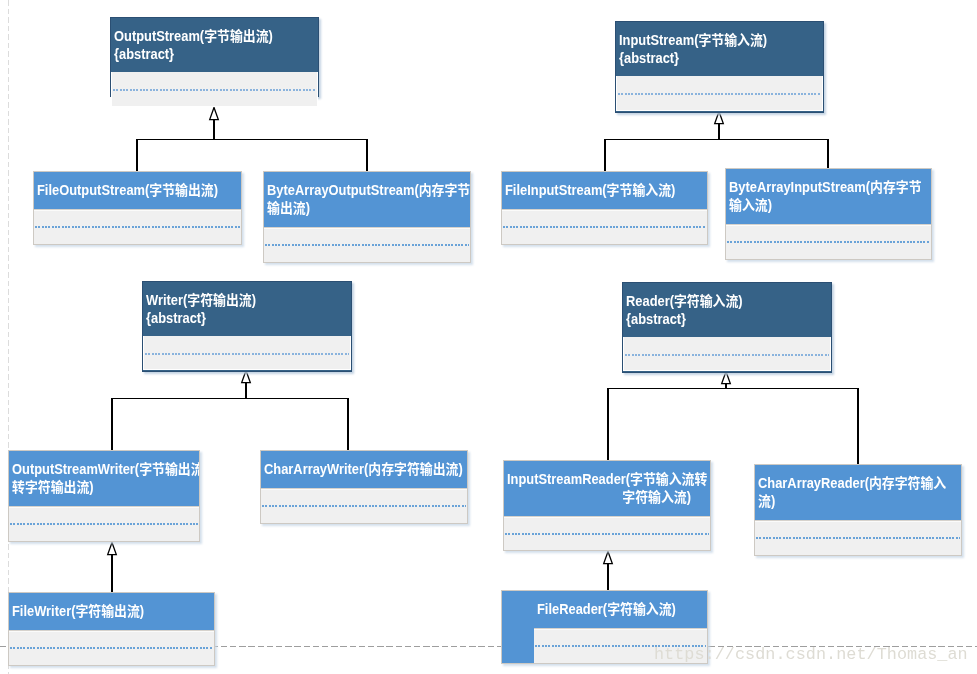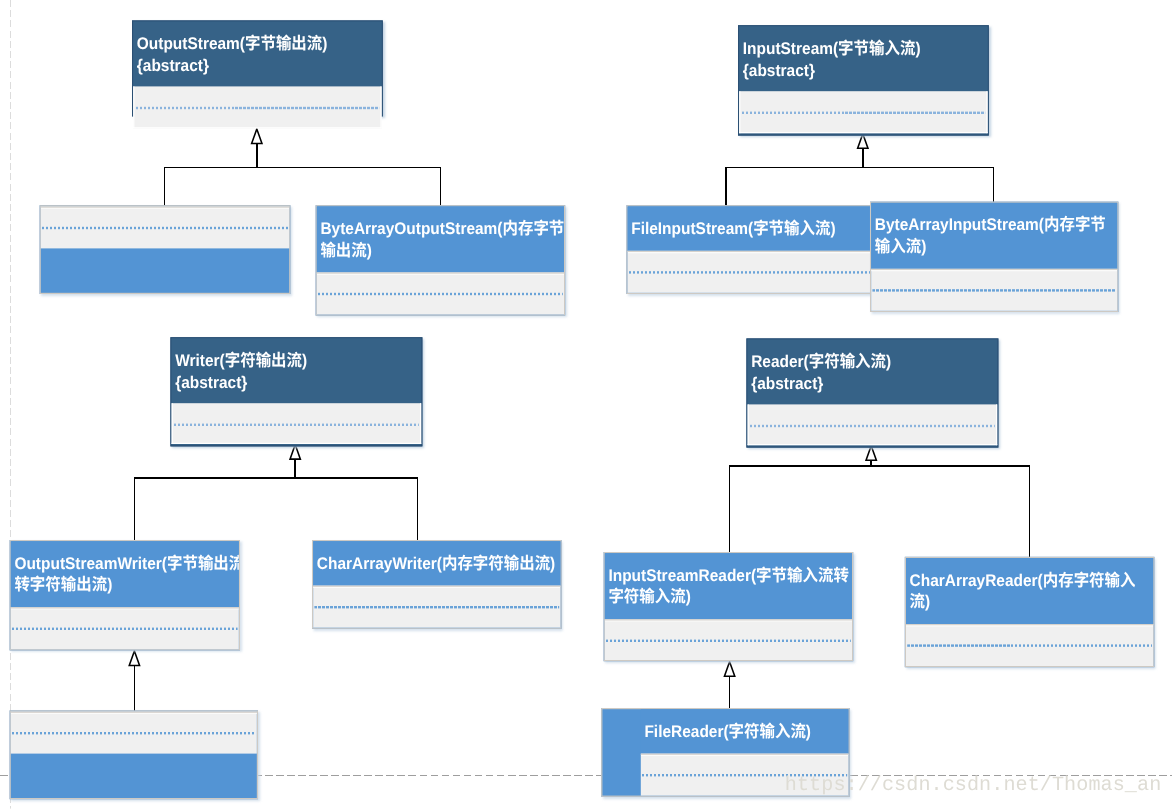--- a/index.html
+++ b/index.html
@@ -78,43 +78,46 @@
       <div class="cls abs" style="left: 110px; top: 17px; width: 209px; height: 80px;">
         <div class="hdr" style="height: 54px;">
           <div class="ln">OutputStream(字节输出流)</div>
           <div class="ln">{abstract}</div>
         </div>
         <div class="body" style="height: 35px;">
           <div class="sep" style="top: 17px;"></div>
         </div>
       </div>
       <div class="cls con" style="left: 33px; top: 171px; width: 209px; height: 74px;">
+        <div class="hdr" style="height: 37px;">
+          <div class="ln">FileOutputStream(字节输出流)</div>
+        </div>
         <div class="body" style="height: 35px;">
           <div class="sep" style="top: 16px;"></div>
         </div>
       </div>
       <div class="cls con" style="left: 263px; top: 171px; width: 208px; height: 92px;">
-        <div class="hdr" style="height: 55px;">
+        <div class="hdr" style="height: 55px; border-radius: 11px;">
           <div class="ln">ByteArrayOutputStream(内存字节</div>
           <div class="ln">输出流)</div>
         </div>
         <div class="body" style="height: 35px;">
           <div class="sep" style="top: 16px;"></div>
         </div>
       </div>
       <div class="cls abs" style="left: 615px; top: 21px; width: 209px; height: 92px;">
         <div class="hdr" style="height: 54px;">
           <div class="ln">InputStream(字节输入流)</div>
           <div class="ln">{abstract}</div>
         </div>
         <div class="body" style="height: 35px;">
           <div class="sep" style="top: 17px;"></div>
         </div>
       </div>
-      <div class="cls con" style="left: 522px; top: 171px; width: 207px; height: 74px;">
+      <div class="cls con" style="left: 501px; top: 171px; width: 207px; height: 74px;">
         <div class="hdr" style="height: 37px;">
           <div class="ln">FileInputStream(字节输入流)</div>
         </div>
         <div class="body" style="height: 35px;">
           <div class="sep" style="top: 16px;"></div>
         </div>
       </div>
       <div class="cls con" style="left: 725px; top: 168px; width: 207px; height: 92px;">
         <div class="hdr" style="height: 55px;">
           <div class="ln">ByteArrayInputStream(内存字节</div>
@@ -153,38 +156,41 @@
       <div class="cls abs" style="left: 622px; top: 282px; width: 210px; height: 91px;">
         <div class="hdr" style="height: 54px;">
           <div class="ln">Reader(字符输入流)</div>
           <div class="ln">{abstract}</div>
         </div>
         <div class="body" style="height: 34px;">
           <div class="sep" style="top: 17px;"></div>
         </div>
       </div>
       <div class="cls con" style="left: 503px; top: 460px; width: 208px; height: 91px;">
-        <div class="hdr" style="height: 55px;">
+        <div class="hdr" style="height: 55px; text-align: right;">
           <div class="ln">InputStreamReader(字节输入流转</div>
           <div class="ln">字符输入流)</div>
         </div>
         <div class="body" style="height: 34px;">
           <div class="sep" style="top: 16px;"></div>
         </div>
       </div>
       <div class="cls con" style="left: 754px; top: 464px; width: 208px; height: 92px;">
         <div class="hdr" style="height: 55px;">
           <div class="ln">CharArrayReader(内存字符输入</div>
           <div class="ln">流)</div>
         </div>
         <div class="body" style="height: 35px;">
           <div class="sep" style="top: 16px;"></div>
         </div>
       </div>
       <div class="cls con" style="left: 8px; top: 592px; width: 207px; height: 74px;">
+        <div class="hdr" style="height: 37px;">
+          <div class="ln">FileWriter(字符输出流)</div>
+        </div>
         <div class="body" style="height: 35px;">
           <div class="sep" style="top: 16px;"></div>
         </div>
       </div>
       <div class="cls con" style="left: 501px; top: 590px; width: 207px; height: 74px; padding-left: 32px;">
         <div class="hdr" style="height: 37px;">
           <div class="ln">FileReader(字符输入流)</div>
         </div>
         <div class="body" style="height: 35px;">
           <div class="sep" style="top: 16px;"></div>

